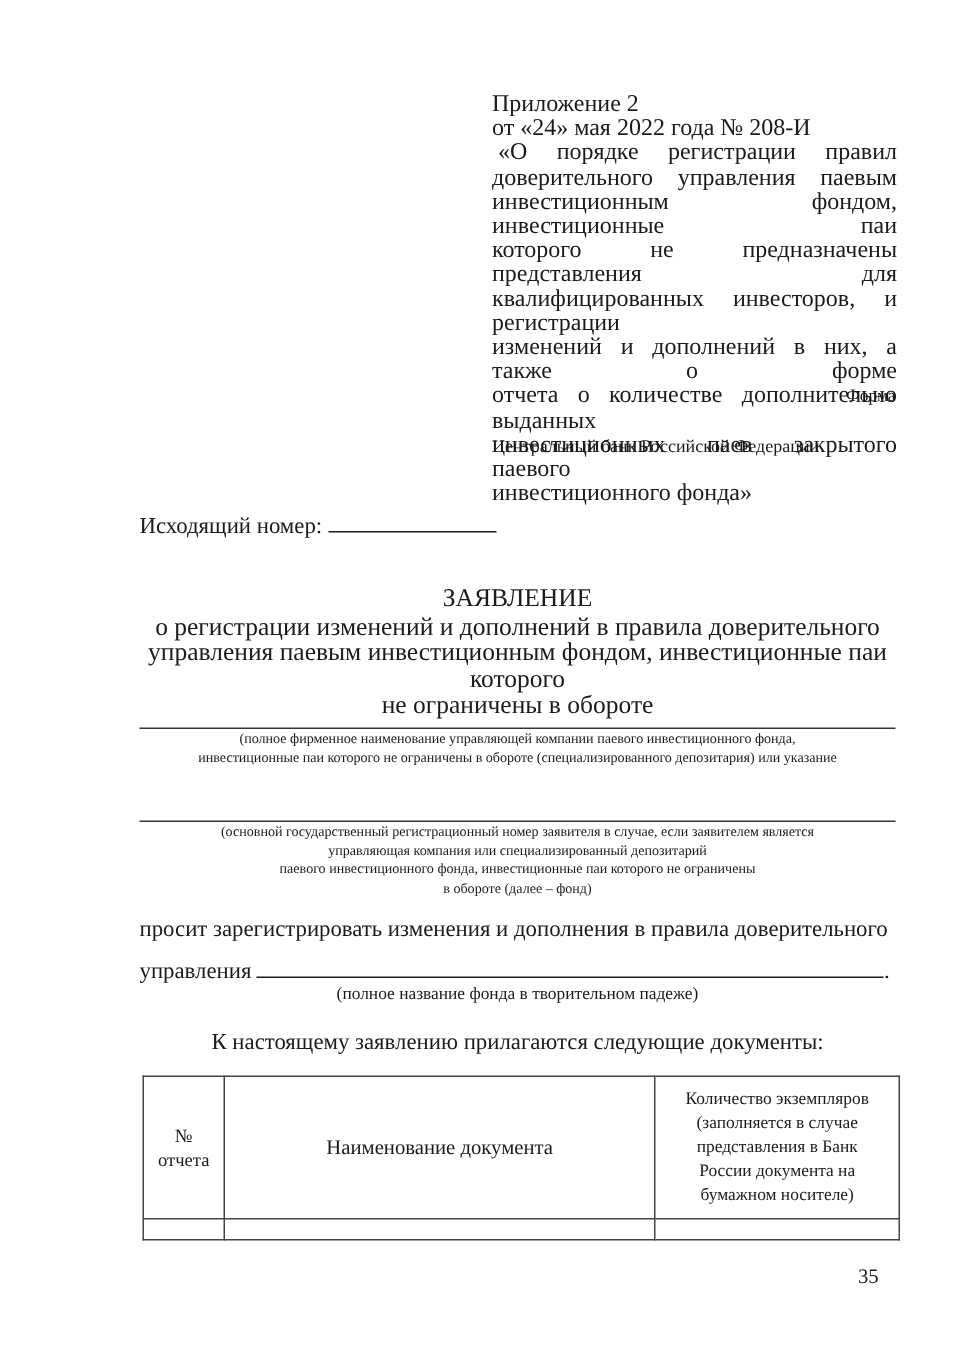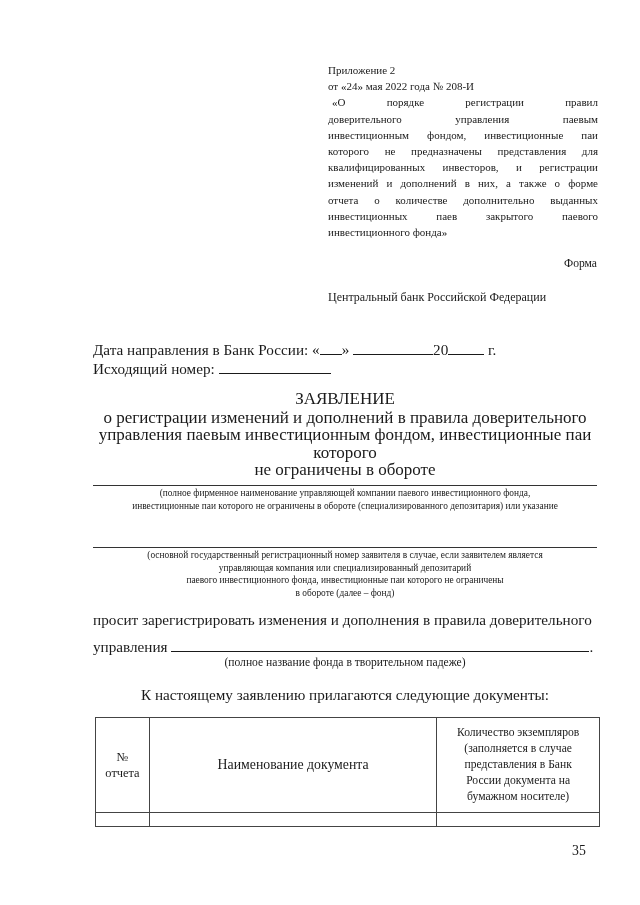--- a/index.html
+++ b/index.html
@@ -3,21 +3,21 @@
 <meta charset="utf-8">
 <style>
   html, body { margin: 0; padding: 0; background: #ffffff; }
   body {
     width: 640px; height: 905px; position: relative; overflow: hidden;
     font-family: "Liberation Serif", "DejaVu Serif", serif; color: #1a1a1a;
   }
   .abs { position: absolute; }
   .appendix {
     left: 328px; top: 62px; width: 270px;
-    font-size: 11px; line-height: 16.2px;
+    font-size: 16px; line-height: 16.2px;
   }
   .appendix .j { text-align: justify; text-align-last: left; }
   .appendix .jfull { text-align: justify; text-align-last: justify; }
   .forma { right: 43px; top: 257px; font-size: 11.6px; }
   .bank { left: 328px; top: 290px; font-size: 12px; white-space: nowrap; }
   .date-line { left: 93px; top: 340px; font-size: 15.2px; white-space: nowrap; line-height: 18px; }
   .u { display: inline-block; border-bottom: 1px solid #1a1a1a; height: 14px; vertical-align: baseline; }
   .title-block { left: 80px; width: 530px; top: 390px; text-align: center; font-size: 17px; line-height: 17.5px; }
   .hline { position: absolute; left: 93px; width: 504px; height: 0; border-top: 1px solid #333; }
   .caption { position: absolute; left: 90px; width: 510px; text-align: center; font-size: 9.4px; line-height: 12.5px; }
@@ -53,24 +53,20 @@
   <div class="jfull">отчета о количестве дополнительно выданных</div>
   <div class="jfull">инвестиционных паев закрытого паевого</div>
   <div class="j">инвестиционного фонда»</div>
 </div>
 
 <div class="abs forma">Форма</div>
 
 <div class="abs bank">Центральный банк Российской Федерации</div>
 
 <div class="abs date-line">
-  <div>
-    <span>Дата направления в Банк России: «</span><span class="u" style="width:22px"></span><span>»</span>
-    <span class="u" style="width:80px"></span><span>20</span><span class="u" style="width:36px"></span><span> г.</span>
-  </div>
   <div>
     <span>Исходящий номер: </span><span class="u" style="width:112px"></span>
   </div>
 </div>
 
 <div class="abs title-block">
   <div style="margin-bottom:1px;">ЗАЯВЛЕНИЕ</div>
   <div>о регистрации изменений и дополнений в правила доверительного</div>
   <div>управления паевым инвестиционным фондом, инвестиционные паи которого</div>
   <div>не ограничены в обороте</div>

